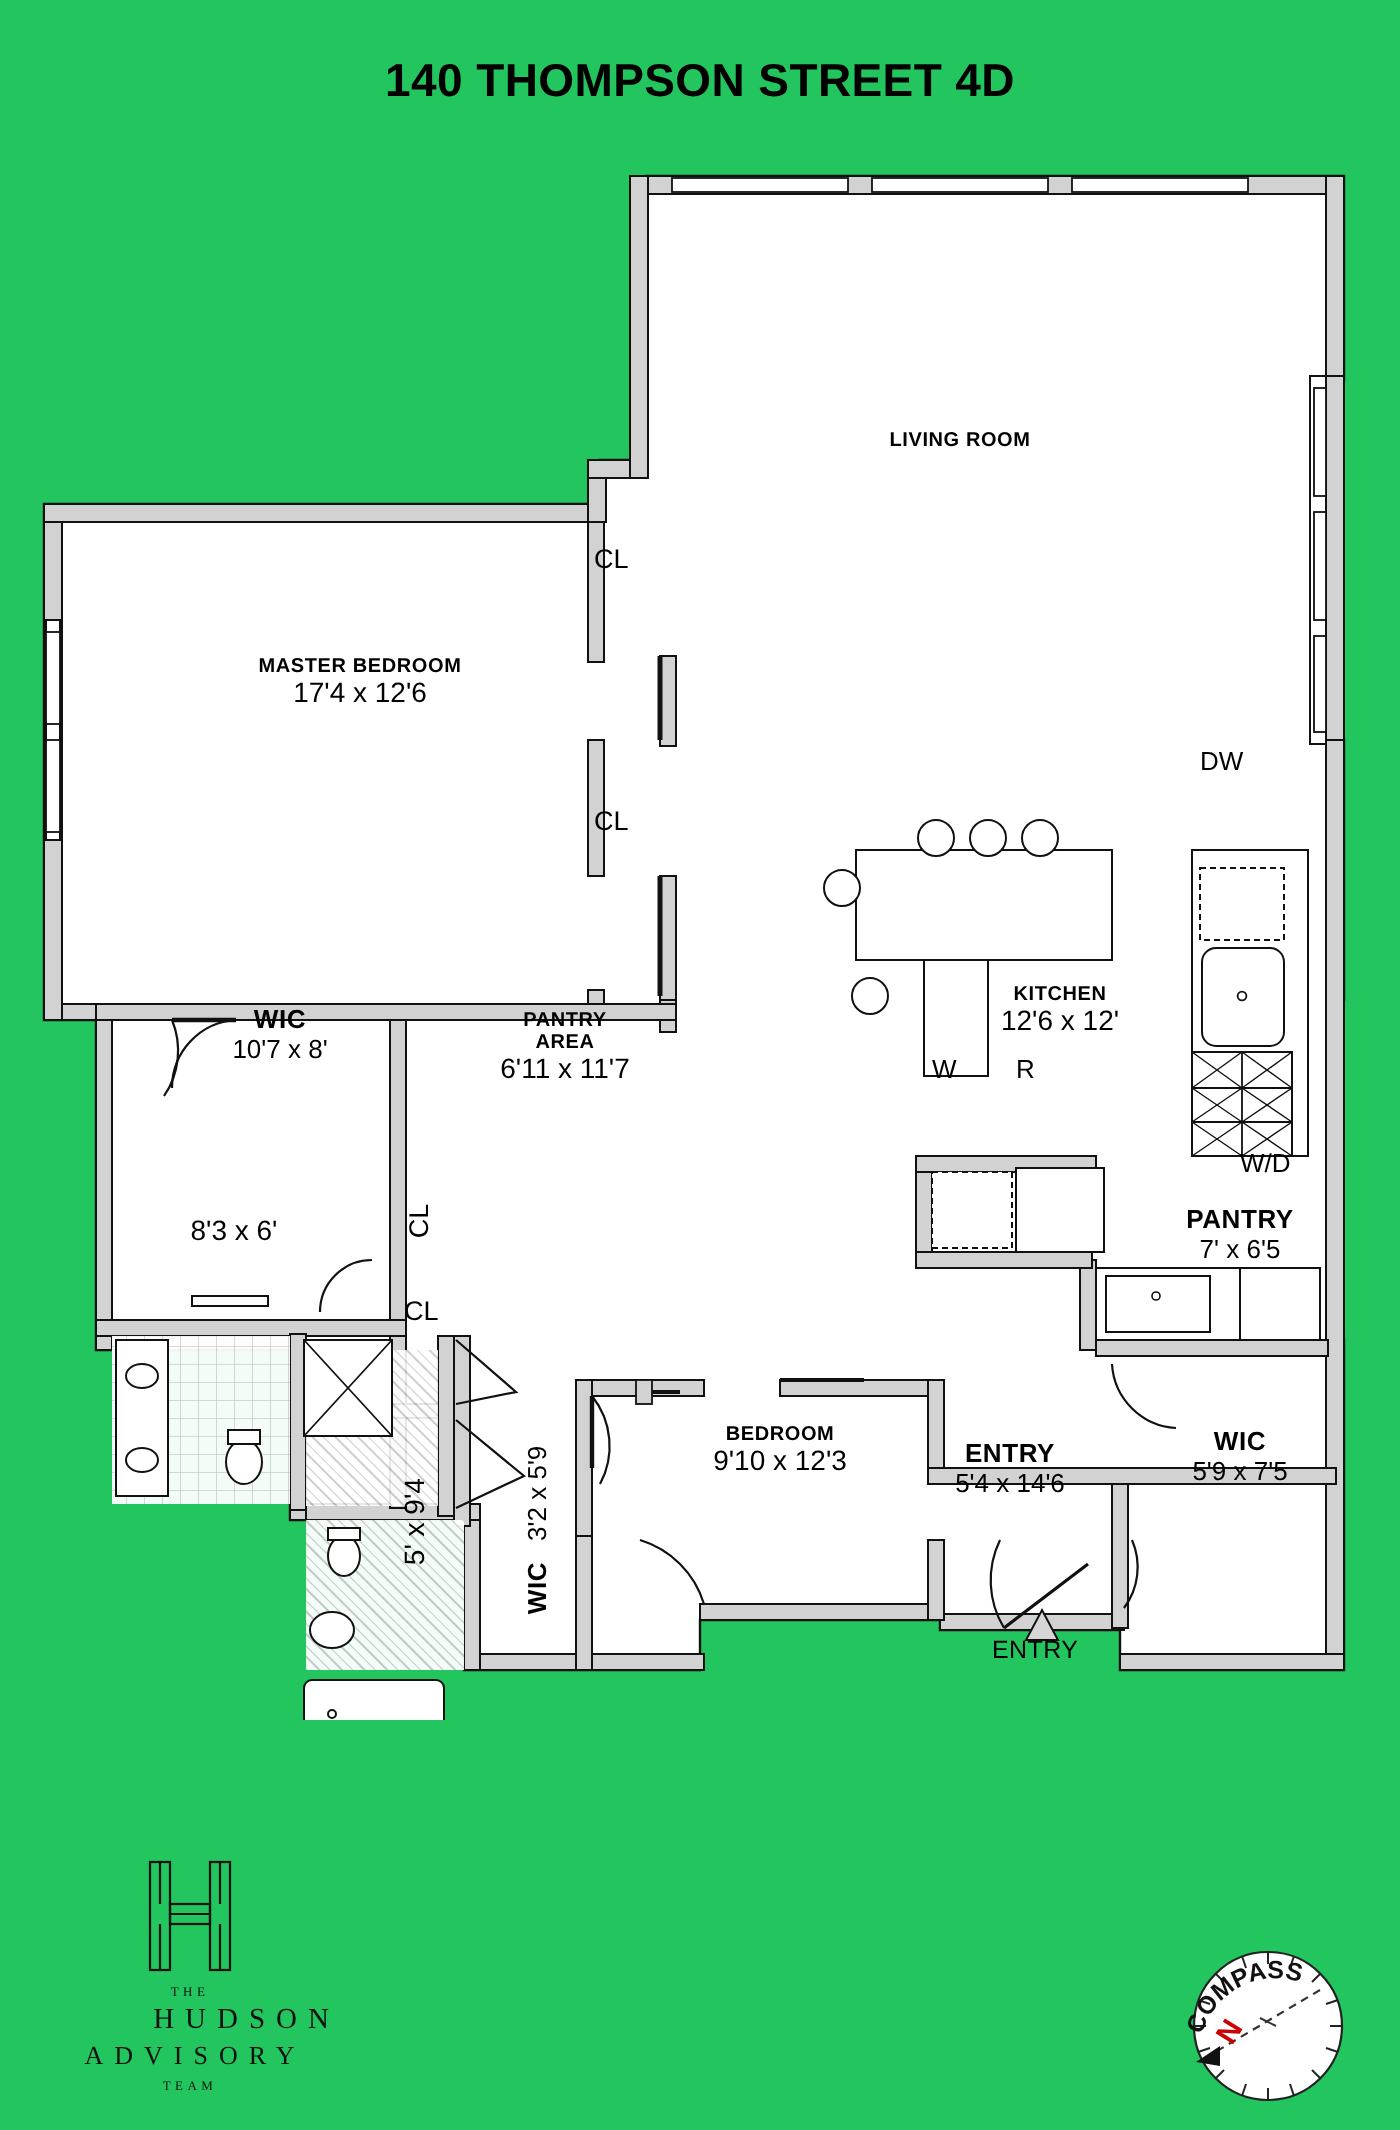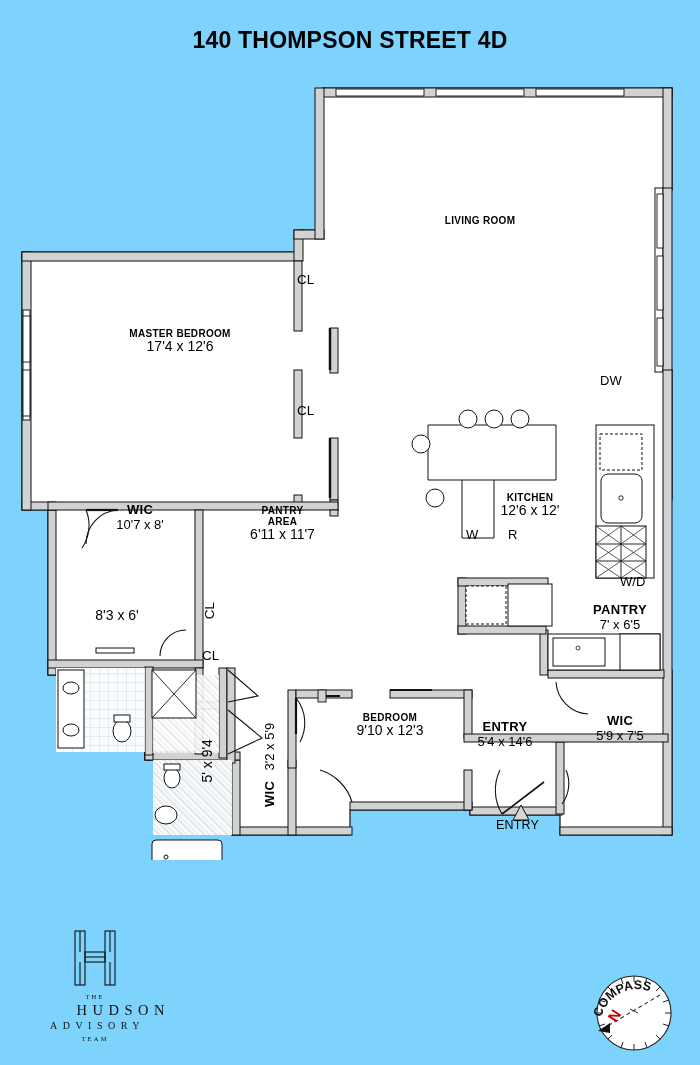--- a/index.html
+++ b/index.html
@@ -12,21 +12,21 @@
     height: 1065px;
     position: relative;
     font-family: "Liberation Sans", sans-serif;
     overflow: hidden;
   }
   #page {
     position: absolute;
     left: 0; top: 0;
     width: 700px;
     height: 1065px;
-    background: #7dd3fc;
+    background: #22c55e;
     text-decoration: underline;
   }
   #title {
     position: absolute;
     left: 0;
     top: 27px;
     width: 700px;
     text-align: center;
     font-size: 23px;
     font-weight: bold;
@@ -98,21 +98,21 @@
     font-family: "Liberation Serif", serif;
     font-size: 14.5px;
     letter-spacing: 5.5px;
     color: #111;
     margin-top: 2px;
     text-indent: 5px;
     text-align: right;
   }
   #logo .adv {
     font-family: "Liberation Serif", serif;
-    font-size: 10px;
+    font-size: 13px;
     letter-spacing: 5.5px;
     color: #111;
     margin-top: 1px;
     text-indent: 5px;
   }
   #logo .team {
     font-family: "Liberation Serif", serif;
     font-size: 6.5px;
     letter-spacing: 2.2px;
     color: #111;

